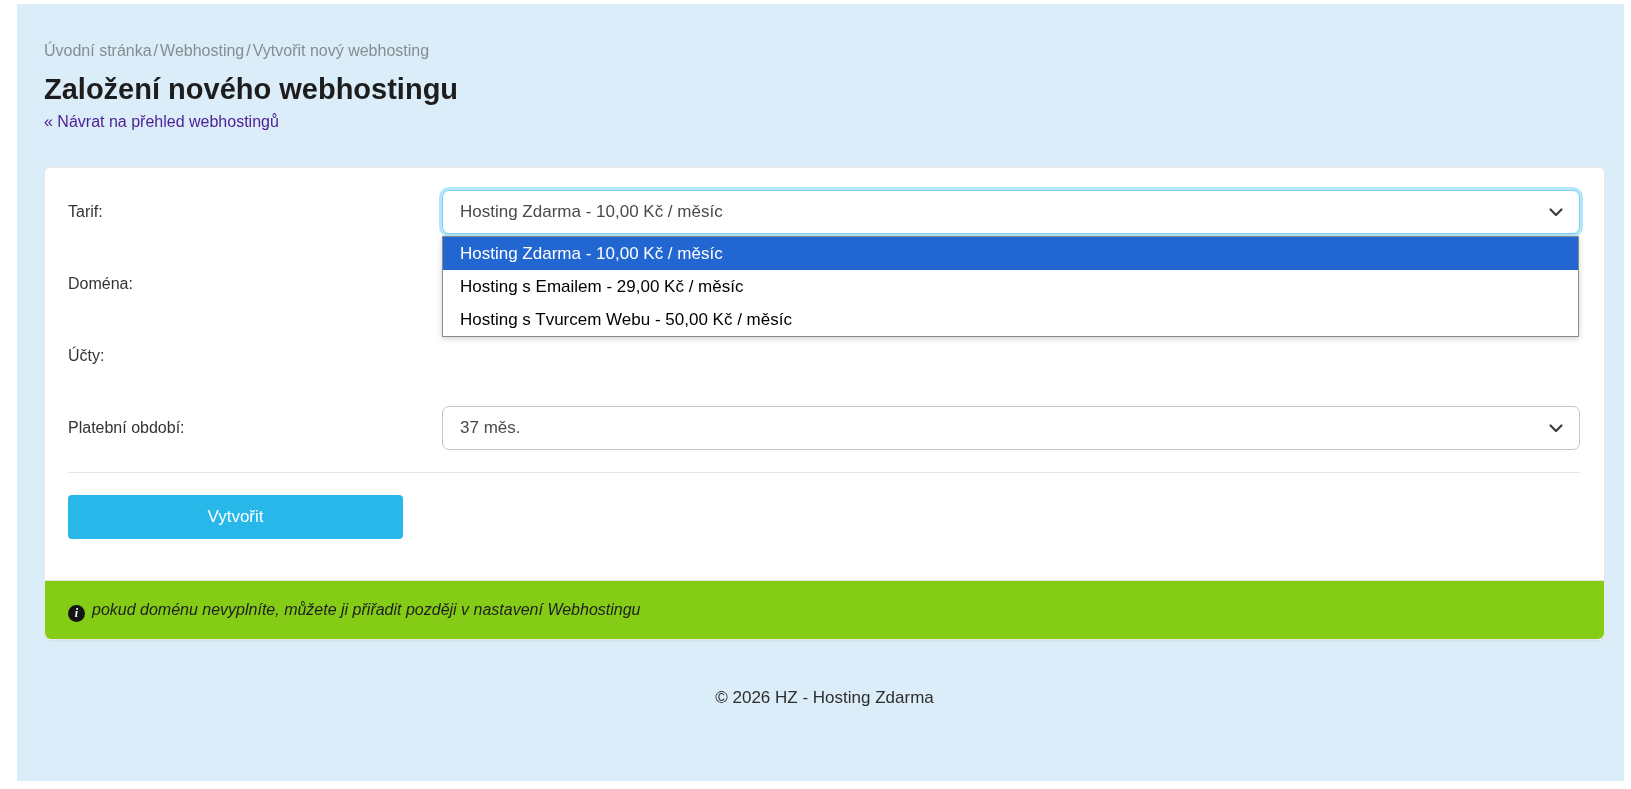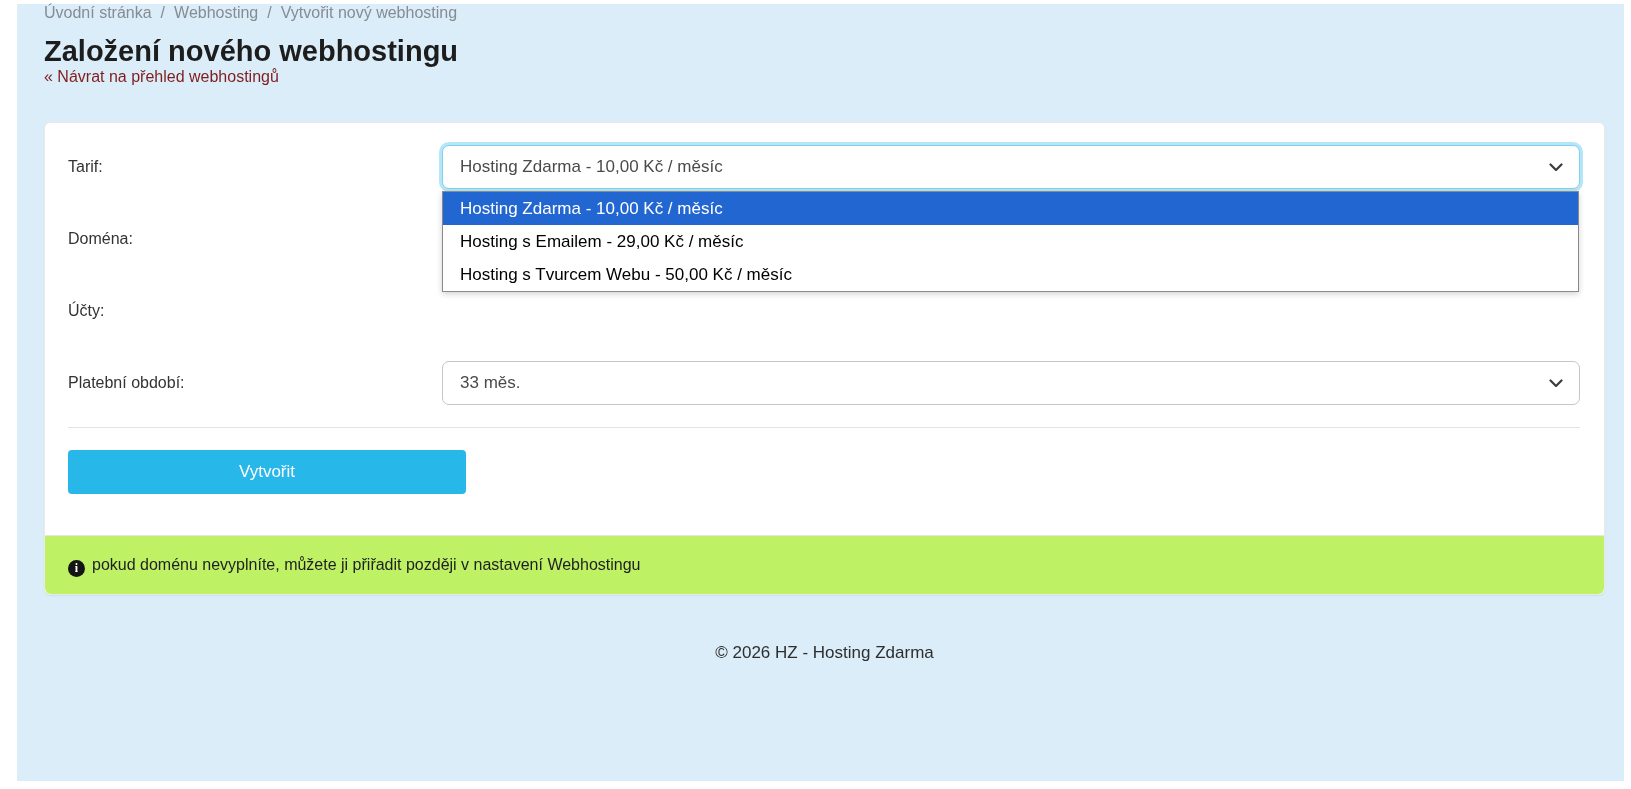--- a/index.html
+++ b/index.html
@@ -5,27 +5,27 @@
   * { margin:0; padding:0; box-sizing:border-box; }
   html,body { width:1631px; height:789px; background:#ffffff; overflow:hidden;
               font-family:"Liberation Sans","DejaVu Sans",sans-serif; }
 
   .page { position:absolute; left:17px; top:4px; width:1607px; height:777px;
           background:#dbedf8; }
 
   .content { margin-left:27px; margin-right:19px; }
 
   
-  .breadcrumb { font-size:16px; color:#858c92; display:flex; gap:9px; }
+  .breadcrumb { padding-top:38px; font-size:16px; color:#858c92; display:flex; gap:2px; }
   .breadcrumb a { color:#858c92; text-decoration:none; cursor:pointer; }
   .breadcrumb .sep { color:#858c92; }
 
   
   h1 { margin-top:13px; font-size:29px; font-weight:700; color:#1d1d1d; letter-spacing:0; }
-  .back-link { display:inline-block; font-size:16px; color:#7f1d1d;
+  .back-link { display:inline-block; margin-top:7px; font-size:16px; color:#4c1d95;
                text-decoration:none; cursor:pointer; }
 
   
   .card { margin-top:36px; background:#ffffff; border:1px solid #e9e9e9; border-radius:6px;
           box-shadow:0 1px 2px rgba(0,0,0,.06); }
   .card-body { padding:22px 24px 41px 23px; }
 
   .form-row { display:flex; align-items:center; min-height:44px; margin-bottom:28px; }
   .form-row:last-of-type { margin-bottom:4px; }
   .form-label { width:374px; flex:0 0 374px; font-size:16px; color:#333333; }
@@ -41,27 +41,27 @@
   
   .dropdown { position:absolute; z-index:20; top:46px; left:0; right:1px;
               background:#ffffff; border:1px solid #8a8a8a;
               box-shadow:0 2px 6px rgba(0,0,0,.18); }
   .option { height:33px; line-height:33px; padding:0 17px; font-size:17px; color:#000000;
             white-space:nowrap; overflow:hidden; cursor:pointer; }
   .option.selected { background:#2166d1; color:#ffffff; }
 
   hr.divider { border:none; border-top:1px solid #e4e4e4; margin:22px 0 0 0; }
 
-  .btn-create { display:block; margin-top:22px; width:398px; height:44px;
+  .btn-create { display:block; margin-top:22px; width:335px; height:44px;
                 background:#27b7e9; color:#ffffff; font-size:17px;
                 font-family:inherit; border:none; border-radius:4px; cursor:pointer; }
 
-  .card-footer { background:#bef264; border-top:1px solid #e6e6e6;
+  .card-footer { background:#84cc16; border-top:1px solid #e6e6e6;
                  border-radius:0 0 6px 6px; padding:17px 23px; font-size:16px;
-                 color:#1f1f1f; line-height:24px; }
+                 color:#1f1f1f; line-height:24px;font-style:italic; }
   .info-icon { display:inline-block; width:17px; height:17px; border-radius:50%;
                background:#151515; color:#ffffff; font-size:12px; font-weight:bold;
                text-align:center; line-height:17px; margin-right:7px;
                vertical-align:-2px; font-family:"Liberation Serif",serif; }
 
   .copyright { margin-top:48px; text-align:center; font-size:17px; color:#2e2e2e; }
 </style>
 </head>
 <body>
 
@@ -109,21 +109,21 @@
 
         <div class="form-row">
           <div class="form-label">Účty:</div>
           <div class="form-control-wrap"></div>
         </div>
 
         <div class="form-row">
           <div class="form-label">Platební období:</div>
           <div class="form-control-wrap">
             <div class="select">
-              <span class="value">33 měs.</span>
+              <span class="value">37 měs.</span>
               <span class="chev">
                 <svg width="14" height="9" viewBox="0 0 14 9">
                     <polyline points="1.5,1.5 7,7 12.5,1.5" fill="none" stroke="#3c3c3c" stroke-width="2.2" stroke-linecap="round" stroke-linejoin="round"></polyline>
                   </svg>
               </span>
             </div>
           </div>
         </div>
 
         <hr class="divider">

